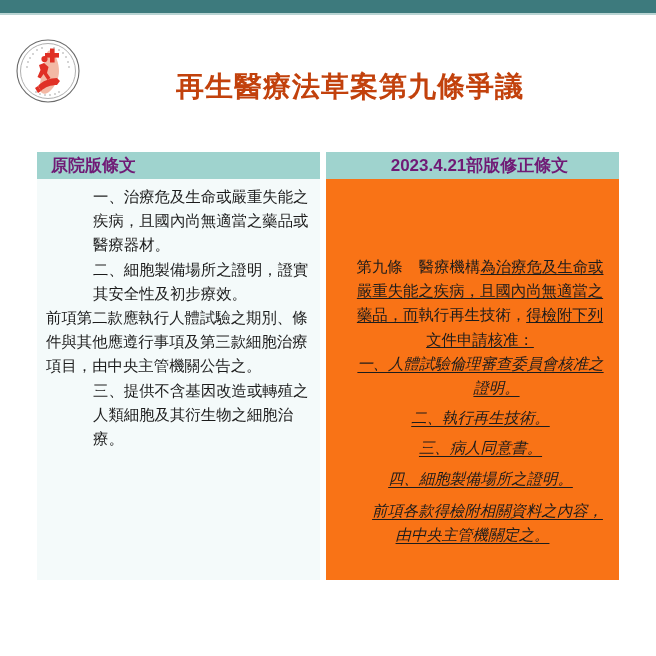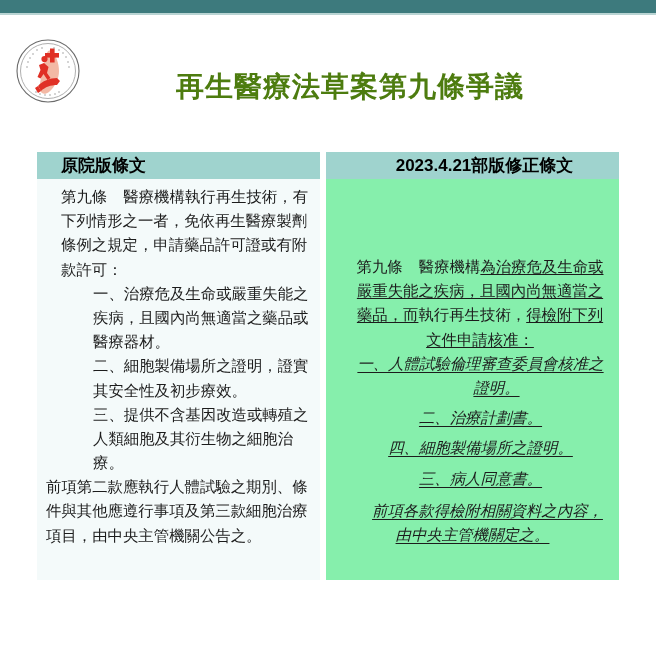--- a/index.html
+++ b/index.html
@@ -51,21 +51,21 @@
 
   
   .slide-title {
     position: absolute;
     left: 100px;
     top: 70px;
     width: 500px;
     text-align: center;
     font-size: 28px;
     font-weight: bold;
-    color: #4d7c0f;
+    color: #c2410c;
     letter-spacing: 1px;
     line-height: 1.2;
     white-space: nowrap;
   }
 
   
   .columns {
     position: absolute;
     left: 37px;
     top: 152px;
@@ -77,43 +77,43 @@
   .col {
     display: flex;
     flex-direction: column;
     position: relative;
   }
   .col-left  { width: 283px; }
   .col-right { width: 293px; text-align: center; }
 
   .col-header {
     background: #9fd3ce;
-    color: #000000;
+    color: #701a75;
     font-size: 17px;
     font-weight: bold;
     height: 27px;
     line-height: 27px;
-    padding-left: 24px;
+    padding-left: 14px;
     box-sizing: border-box;
     white-space: nowrap;
     overflow: hidden;
   }
 
   .col-body {
     flex: 1;
     background: #f4fafa;
     box-sizing: border-box;
     padding: 6px 9px 6px 9px;
     font-size: 15.4px;
     line-height: 1.57;
     color: #1c1c1c;
     position: relative;
   }
   .col-right .col-body {
-    background: #86efac;
+    background: #f97316;
     display: flex;
     flex-direction: column;
     justify-content: flex-start;
     padding-top: 76px;
   }
 
   
   p.blk {
     margin: 0 0 0 0;
     text-indent: 0;
@@ -199,39 +199,38 @@
   </div>
 
   <div class="slide-title">再生醫療法草案第九條爭議</div>
 
   <div class="columns">
 
     <div class="col col-left">
       <div class="col-header">原院版條文</div>
       <div class="col-body">
 
-        <p class="blk clause"><span>第九條</span><span class="sp"></span><span>醫療機構執行再生技術，有下列情形之一者，免依再生醫療製劑條例之規定，申請藥品許可證或有附款許可：</span></p>
 
         <p class="blk item">一、治療危及生命或嚴重失能之疾病，且國內尚無適當之藥品或醫療器材。</p>
         <p class="blk item">二、細胞製備場所之證明，證實其安全性及初步療效。</p>
+        <p class="blk tail">前項第二款應執行人體試驗之期別、條件與其他應遵行事項及第三款細胞治療項目，由中央主管機關公告之。</p>
+
         <p class="blk item">三、提供不含基因改造或轉殖之人類細胞及其衍生物之細胞治療。</p>
-
-        <p class="blk tail">前項第二款應執行人體試驗之期別、條件與其他應遵行事項及第三款細胞治療項目，由中央主管機關公告之。</p>
       </div>
     </div>
 
     <div class="col col-right">
       <div class="col-header">2023.4.21部版修正條文</div>
       <div class="col-body">
 
         <p class="blk clause"><span>第九條</span><span class="sp"></span><span>醫療機構</span><span class="u">為治療危及生命或嚴重失能之疾病，且國內尚無適當之藥品，而</span><span>執行再生技術，</span><span class="u">得檢附下列文件申請核准：</span></p>
 
         <p class="blk item ul-blk">一、人體試驗倫理審查委員會核准之證明。</p>
-        <p class="blk item ul-blk">二、治療計劃書。</p>
+        <p class="blk item ul-blk">二、執行再生技術。</p>
+        <p class="blk item ul-blk">三、病人同意書。</p>
         <p class="blk item ul-blk">四、細胞製備場所之證明。</p>
-        <p class="blk item ul-blk">三、病人同意書。</p>
 
         <p class="blk tail ul-blk">前項各款得檢附相關資料之內容，由中央主管機關定之。</p>
       </div>
     </div>
 
   </div>
 </div>
 
 </body></html>

